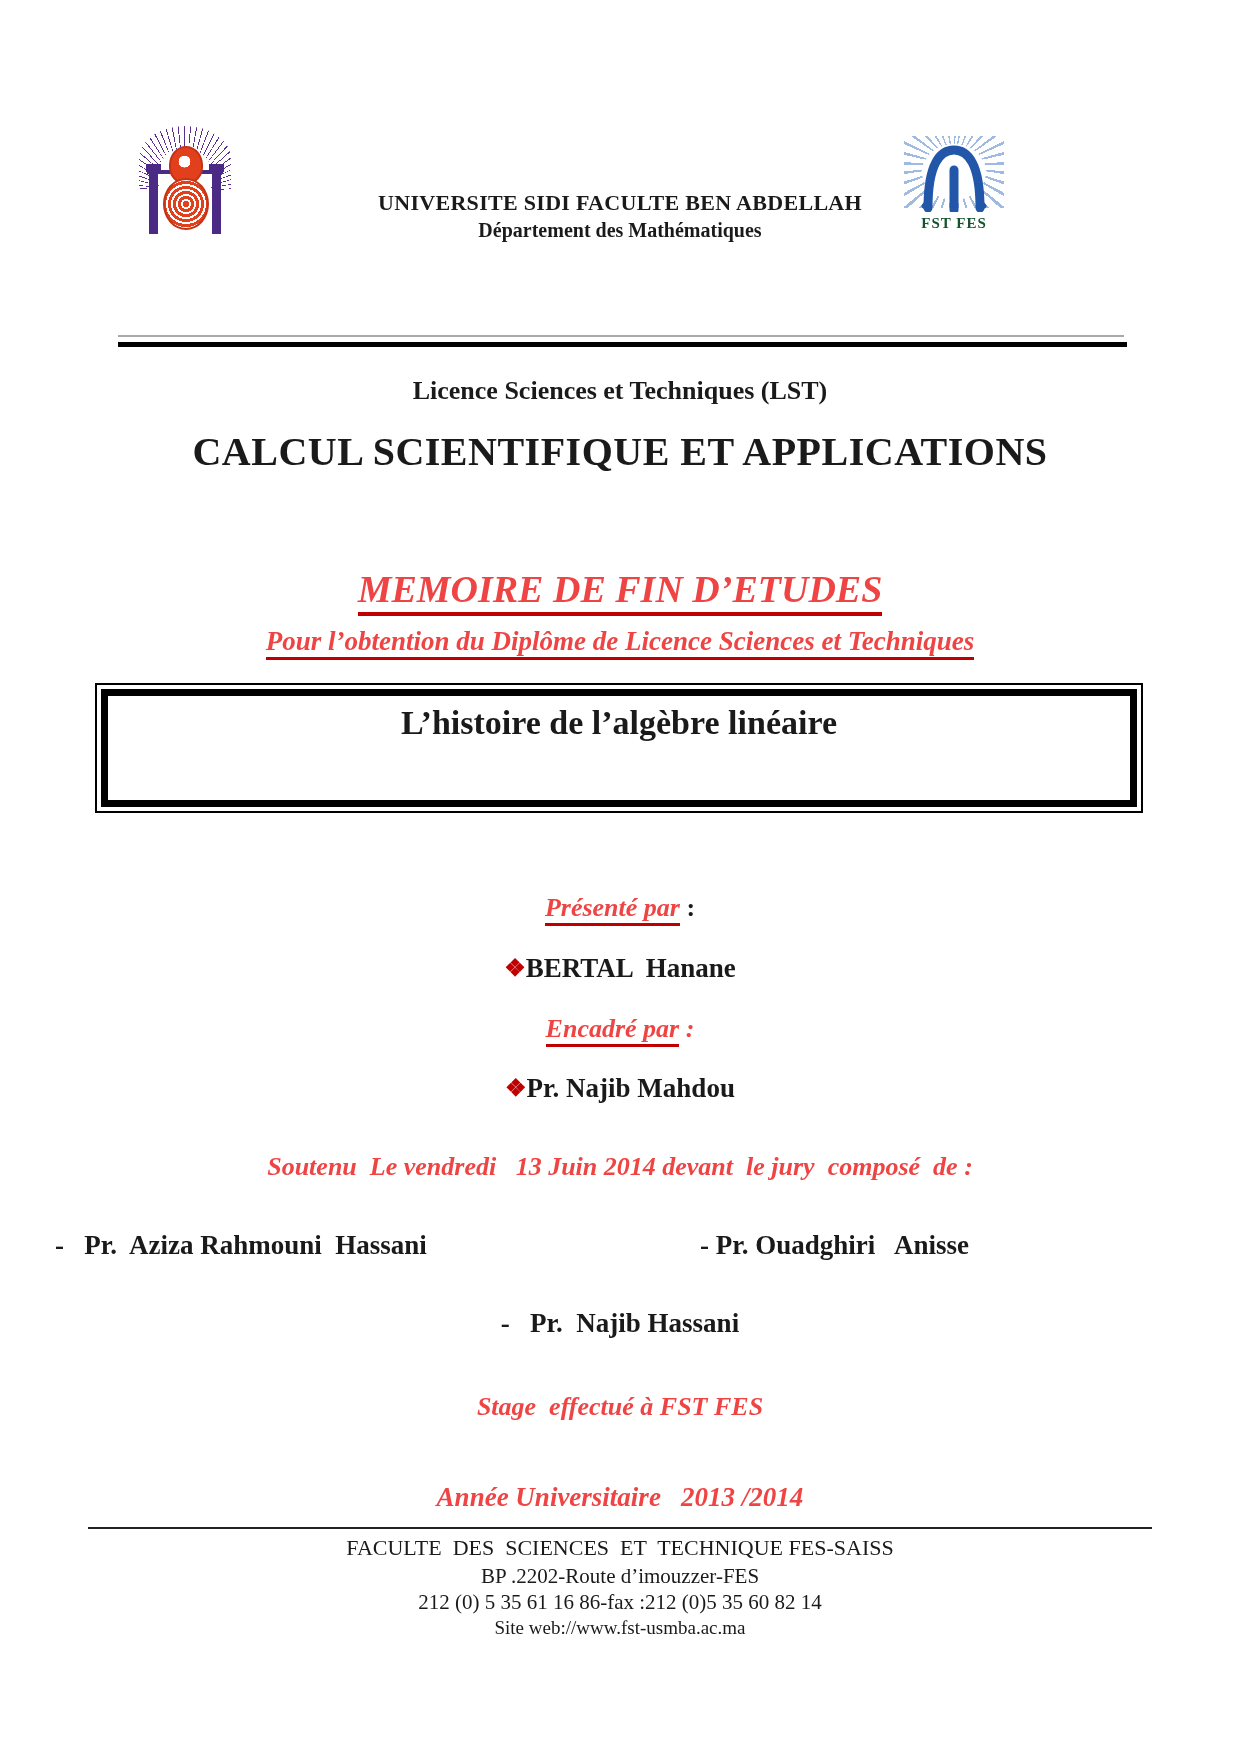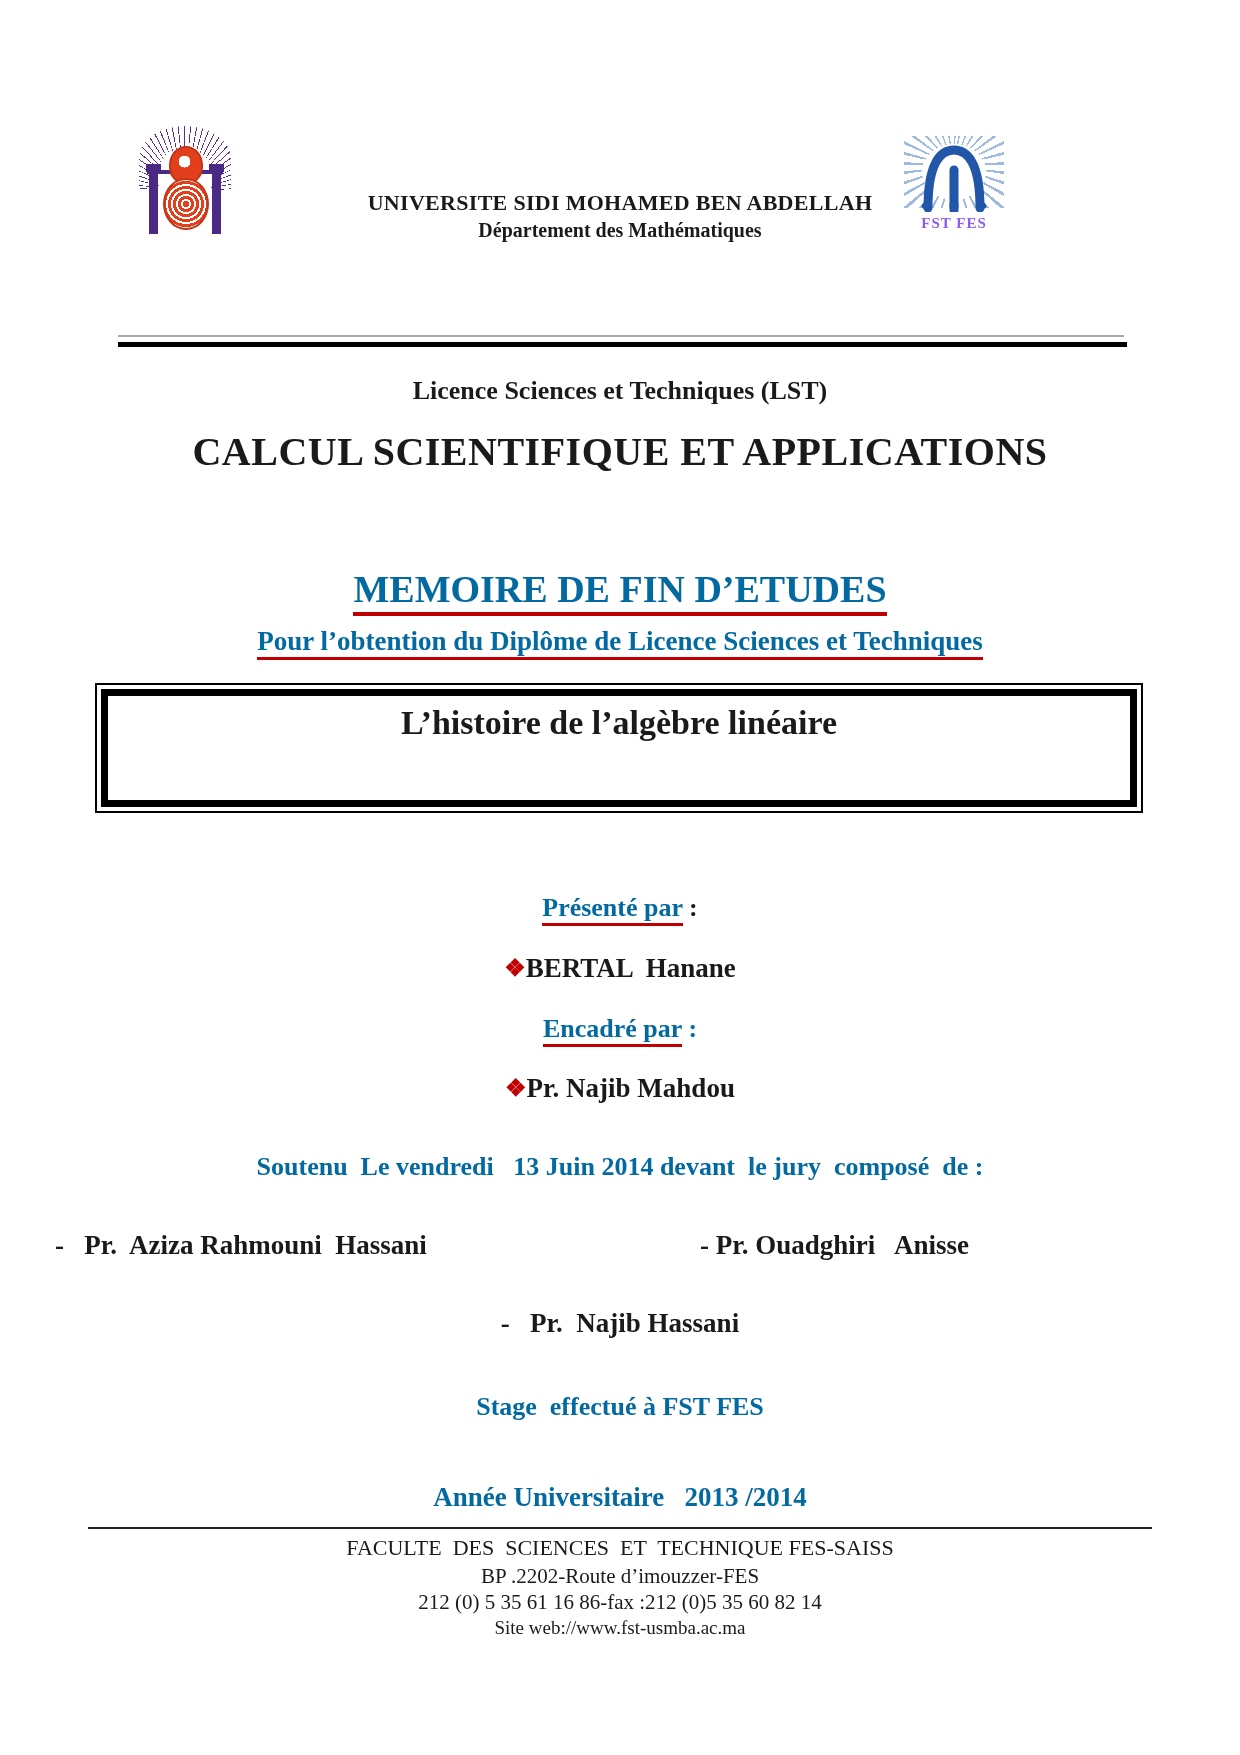--- a/index.html
+++ b/index.html
@@ -32,32 +32,32 @@
   .orn2{position:absolute;left:30px;top:58px;width:42px;height:48px;border-radius:50%;
         background:repeating-radial-gradient(circle at 50% 50%, #e2401c 0 3px, #ffffff 3px 5px);border:2px solid #c23415;}
 
   
   .logo-fst{left:900px;top:136px;width:108px;height:96px;}
   .fst-rays{position:absolute;left:4px;top:0;width:100px;height:72px;overflow:hidden;
         background:repeating-conic-gradient(from 8deg at 50% 42%, rgba(80,130,200,.55) 0deg 3deg, rgba(255,255,255,0) 3deg 11deg);}
   .fst-rays:after{content:"";position:absolute;left:18px;top:8px;width:64px;height:56px;border-radius:50%;background:#ffffff;}
   .fst-arch{position:absolute;left:4px;top:0;width:100px;height:76px;}
   .fst-label{position:absolute;left:0;right:0;bottom:0;text-align:center;
-        font-family:"Liberation Serif",serif;font-weight:bold;font-size:15px;color:#8b5cf6;letter-spacing:1px;}
+        font-family:"Liberation Serif",serif;font-weight:bold;font-size:15px;color:#14532d;letter-spacing:1px;}
 
   
   .rule-thin-gray{top:335px;left:118px;width:1006px;height:2px;background:#a9a9a9;}
   .rule-thick-black{top:342px;left:118px;width:1009px;height:5px;background:#000000;}
 
   
   .lst-line{top:376px;font-size:26px;font-weight:bold;}
   .calcul-line{top:428px;font-size:40px;font-weight:bold;letter-spacing:.5px;}
 
   
-  .red{color:#0369a1;}
+  .red{color:#ef4444;font-style:italic;}
   .memoire-title{top:567px;font-size:38px;font-weight:bold;}
   .memoire-title .u{border-bottom:4px solid #c00000;padding-bottom:2px;}
   .memoire-sub{top:626px;font-size:27px;font-weight:bold;}
   .memoire-sub .u{border-bottom:3px solid #c00000;padding-bottom:1px;}
 
   
   .title-box{top:683px;left:95px;width:1048px;height:130px;border:2px solid #000;background:#ffffff;
              box-sizing:border-box;padding:4px;}
   .title-box-inner{border:7px solid #000;width:100%;height:100%;box-sizing:border-box;
              display:flex;align-items:flex-start;justify-content:center;}
@@ -106,21 +106,21 @@
   <div class="fst-rays"></div>
   <svg class="fst-arch" viewBox="0 0 100 76">
     <path d="M24 72 C24 28 36 14 50 14 C64 14 76 28 76 72" fill="none" stroke="#2156a8" stroke-width="9" stroke-linecap="round"></path>
     <path d="M50 34 L50 74" fill="none" stroke="#2156a8" stroke-width="9" stroke-linecap="round"></path>
     <path d="M20 70 Q26 64 24 56 M80 70 Q74 64 76 56" fill="none" stroke="#2156a8" stroke-width="5" stroke-linecap="round"></path>
   </svg>
   <div class="fst-label">FST FES</div>
 </div>
 
 <div class="abs center inst-block">
-  <div class="inst-uni pre">UNIVERSITE SIDI MOHAMED BEN ABDELLAH</div>
+  <div class="inst-uni pre">UNIVERSITE SIDI FACULTE BEN ABDELLAH</div>
   <div class="inst-dep pre">Département des Mathématiques</div>
 </div>
 
 <div class="abs rule-thin-gray"></div>
 <div class="abs rule-thick-black"></div>
 
 <div class="abs center lst-line pre">Licence Sciences et Techniques (LST)</div>
 <div class="abs center calcul-line pre">CALCUL SCIENTIFIQUE ET APPLICATIONS</div>
 
 <div class="abs center memoire-title red">

